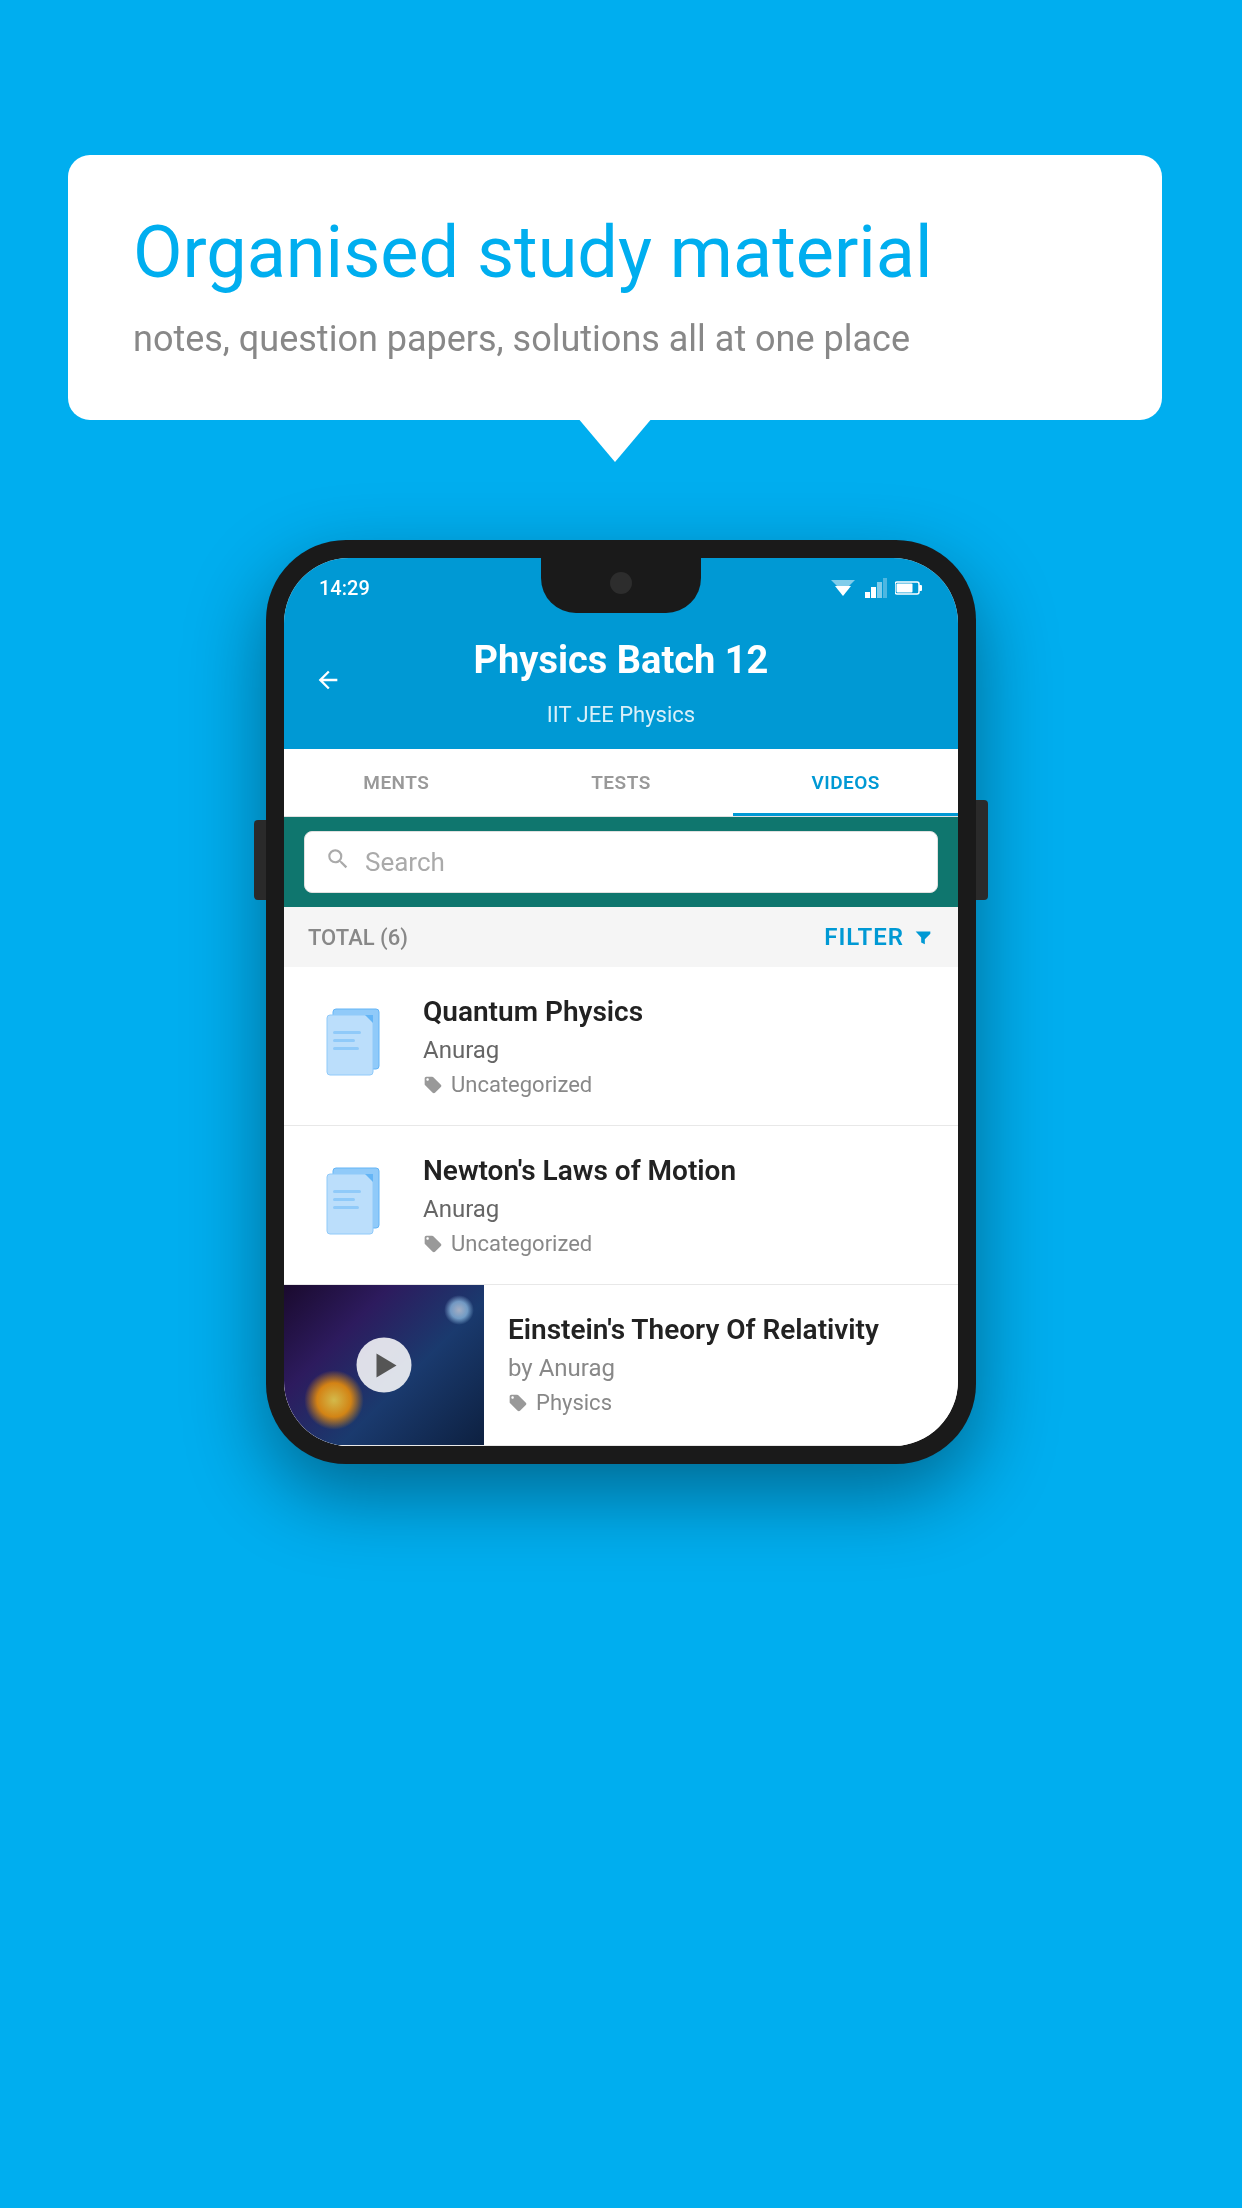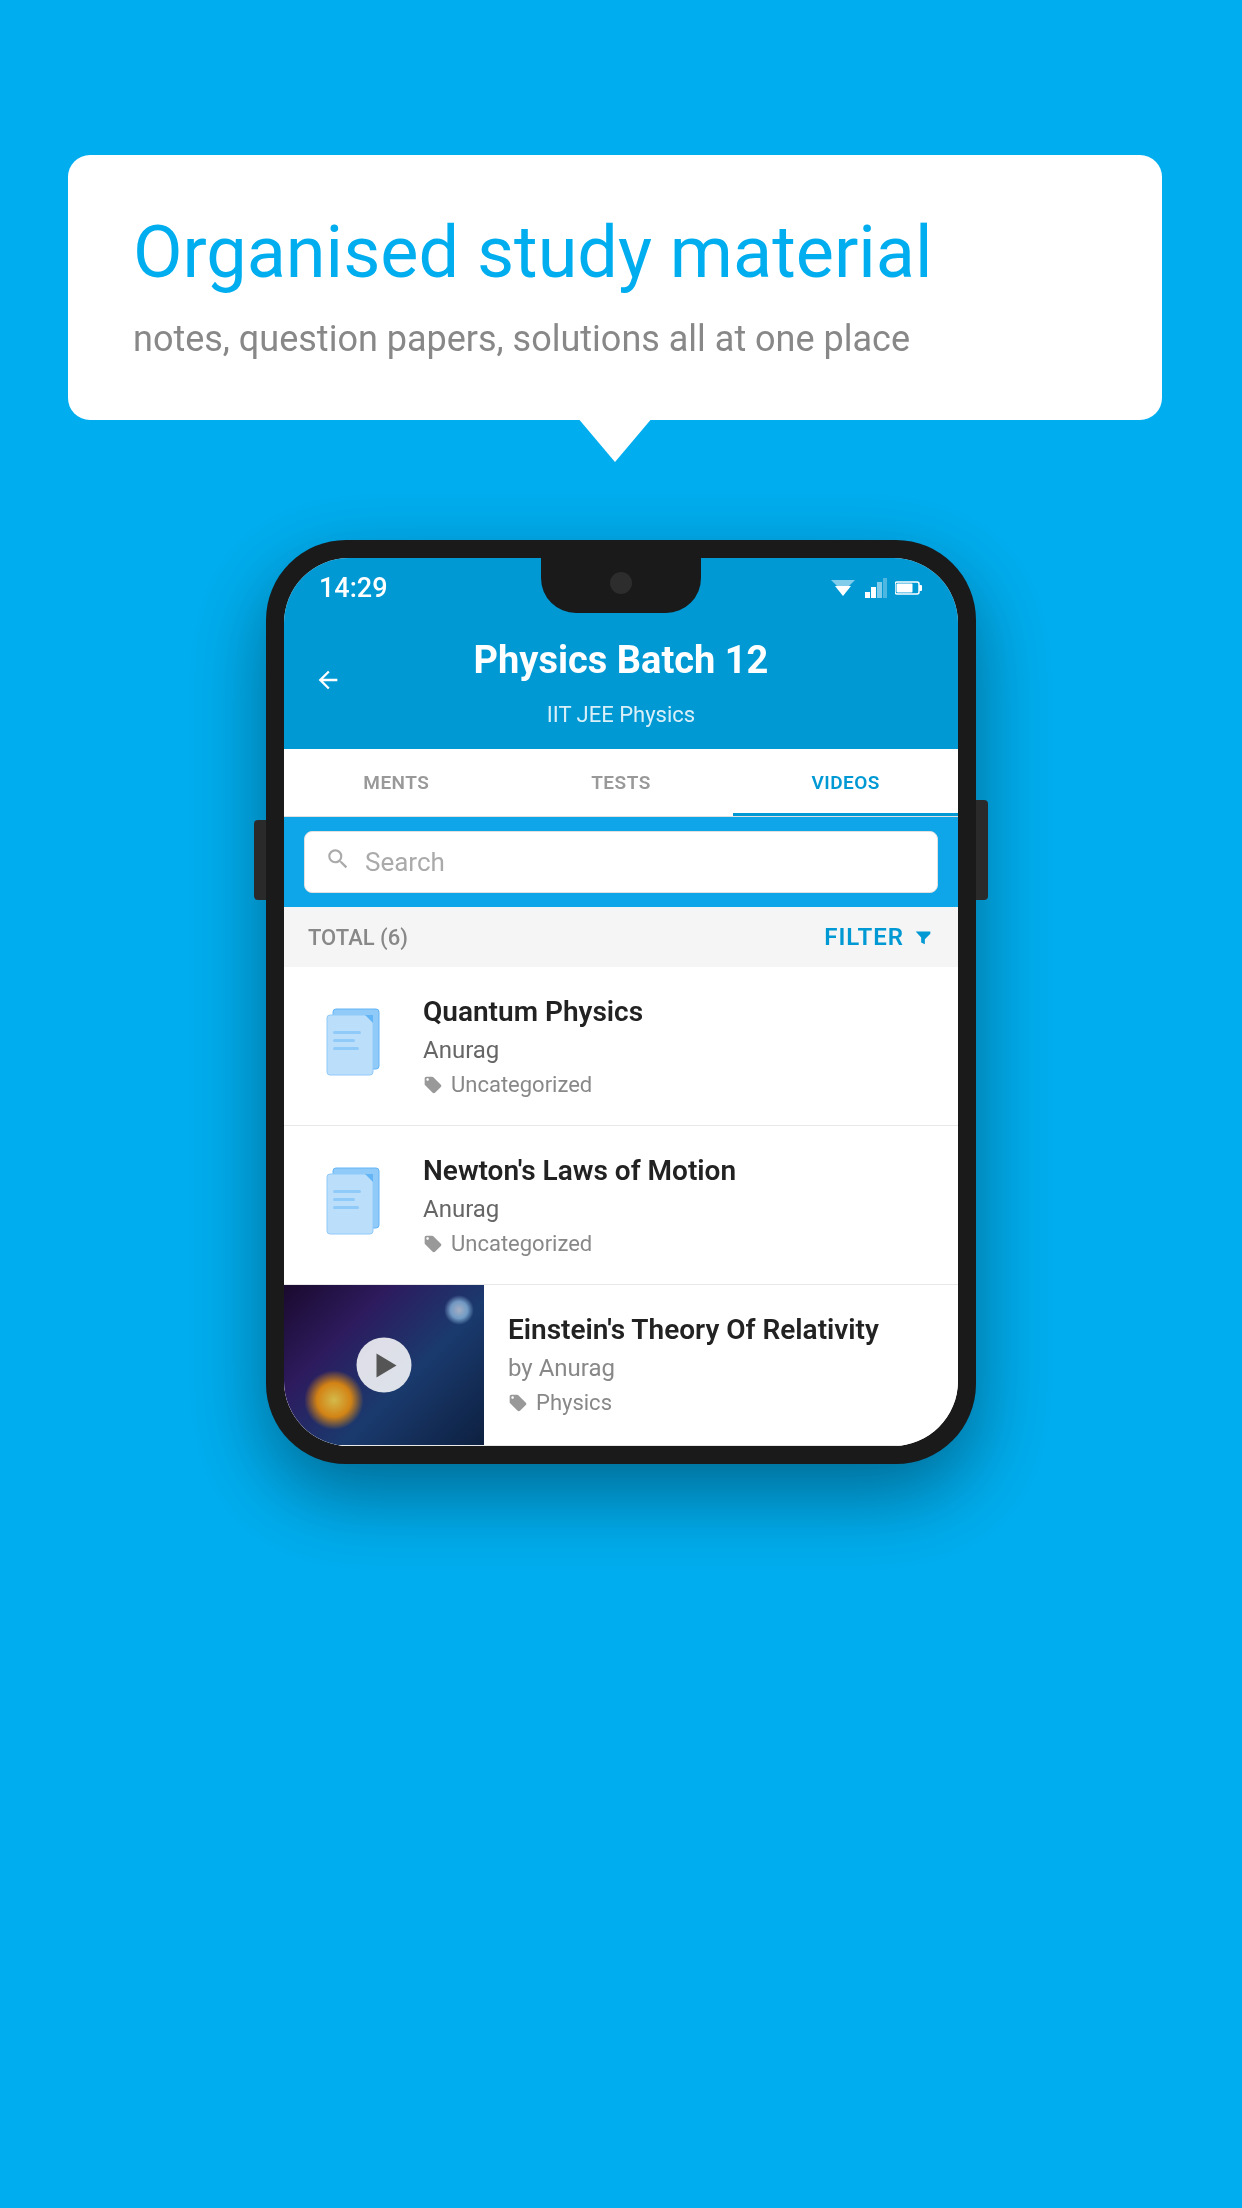--- a/index.html
+++ b/index.html
@@ -108,21 +108,21 @@
       height: 60px;
       display: flex;
       align-items: center;
       justify-content: space-between;
       padding: 0 35px;
       position: relative;
     }
 
     .status-time {
       color: white;
-      font-size: 27px;
+      font-size: 20px;
       font-weight: 500;
     }
 
     .status-icons {
       display: flex;
       align-items: center;
       gap: 8px;
     }
 
     .status-icons svg {
@@ -216,21 +216,21 @@
       position: absolute;
       bottom: 0;
       left: 0;
       right: 0;
       height: 3px;
       background: #0099d4;
     }
 
     
     .search-container {
-      background: #0ea5e9;
+      background: #0f766e;
       padding: 14px 20px;
     }
 
     .search-bar {
       background: white;
       border: 1px solid #e0e0e0;
       border-radius: 8px;
       display: flex;
       align-items: center;
       padding: 14px 20px;

